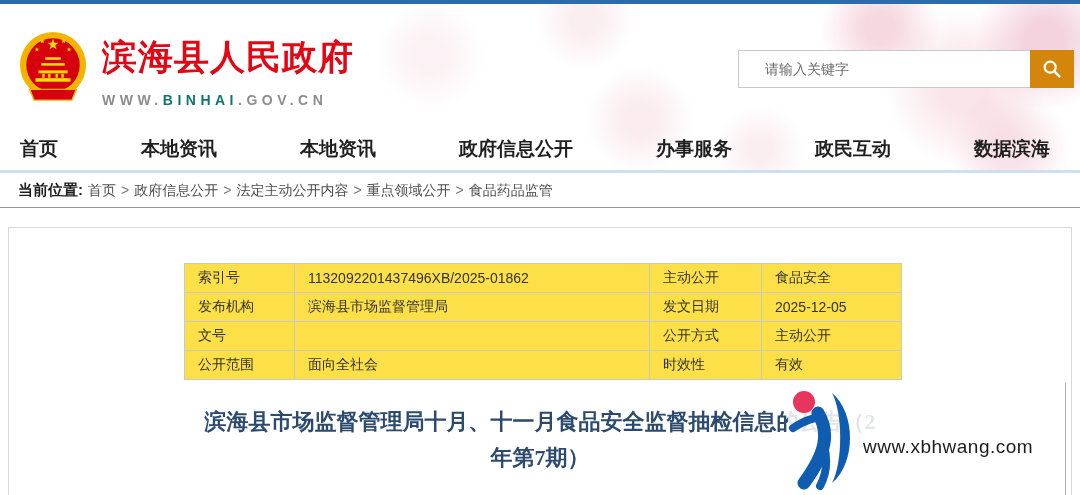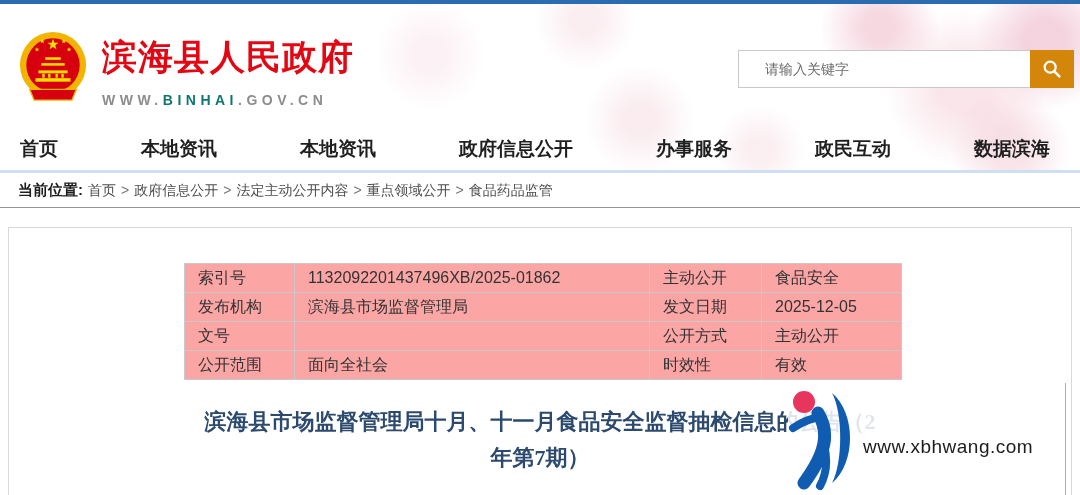--- a/index.html
+++ b/index.html
@@ -68,22 +68,22 @@
   
   .content-box {
     position:absolute; left:8px; top:227px; width:1064px; height:400px;
     border:1px solid #d9d9d9; background:#fff; z-index:1;
   }
   .meta-table {
     position:absolute; left:175px; top:35px;
     border-collapse:collapse; table-layout:fixed; width:717px;
   }
   .meta-table td {
-    border:1px solid #c9c9c9; height:29px; font-size:16px; color:#333;
-    padding:0 4px 0 13px; background:#fca5a5; white-space:nowrap; overflow:hidden;
+    border:1px solid #c9c9c9; height:29px; font-size:14px; color:#333;
+    padding:0 4px 0 13px; background:#fde047; white-space:nowrap; overflow:hidden;
   }
   .col-l1{width:110px;} .col-v1{width:355px;} .col-l2{width:112px;} .col-v2{width:140px;}
 
   .article-title {
     position:absolute; left:40px; right:40px; top:176px; text-align:center;
     font-family:"Liberation Serif","DejaVu Serif",serif;
     font-size:22px; font-weight:bold; color:#2c4a6e; line-height:36px;
   }
 
   

